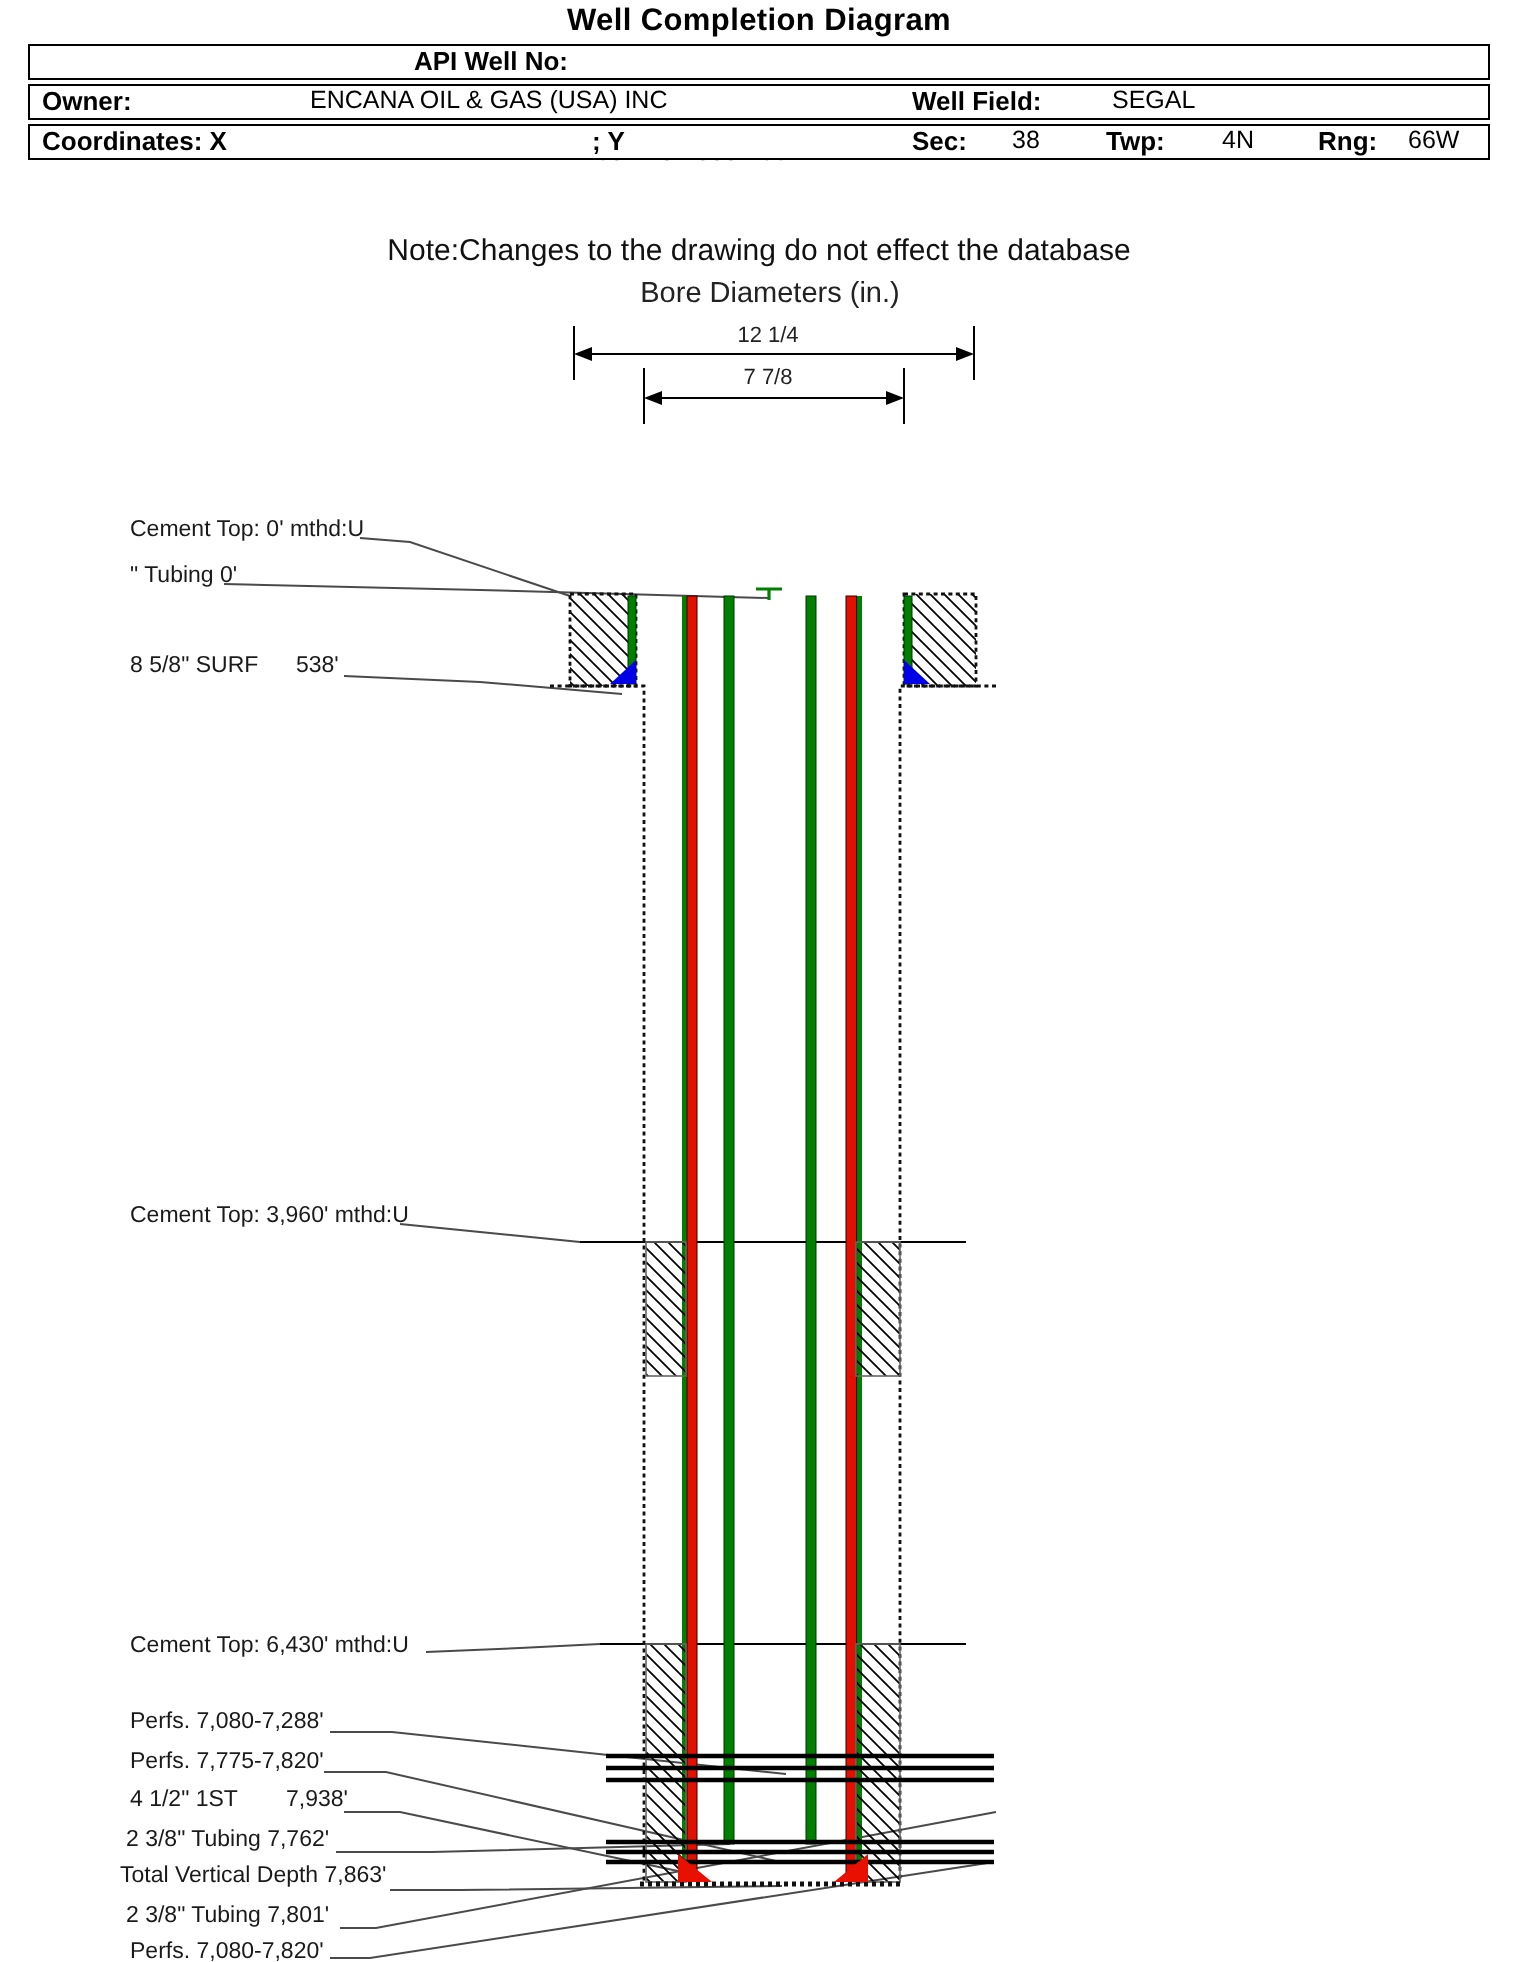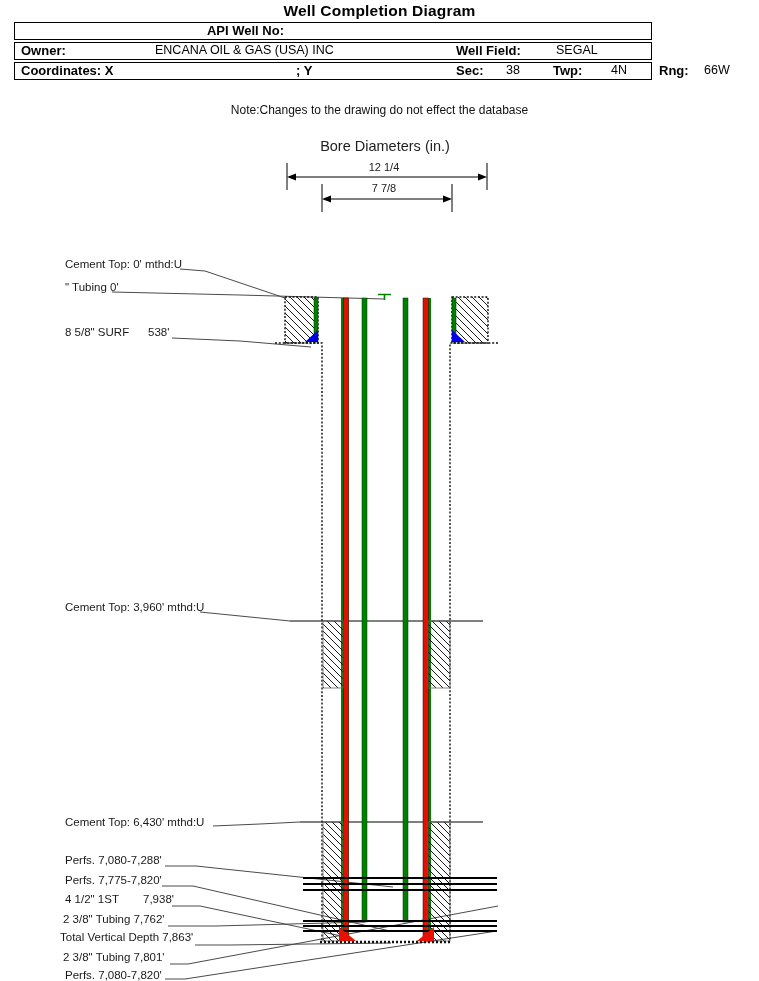--- a/index.html
+++ b/index.html
@@ -4,31 +4,31 @@
 <style>
   html,body{margin:0;padding:0;background:#fff;}
   .sheet{
     position:relative;width:759px;height:981px;background:#fff;overflow:hidden;
     font-family:"Liberation Sans",sans-serif;color:#000;padding-left:34px;
   }
   .page-title{
     position:absolute;top:2px;left:0;width:759px;text-align:center;
     font-size:15.5px;font-weight:bold;letter-spacing:.2px;
   }
-  .hdr-table{position:absolute;left:14px;top:22px;width:638px;text-decoration:underline;}
+  .hdr-table{position:absolute;left:14px;top:22px;width:731px;text-decoration:underline;}
   .hdr-row{
     position:relative;height:18px;margin-bottom:2px;border:1.5px solid #000;
     box-sizing:border-box;background:#fff;
   }
   .hdr-row span{position:absolute;top:0;line-height:15px;white-space:nowrap;}
   .lbl{font-weight:bold;font-size:13px;}
   .val{font-size:12.5px;}
   .note{
-    position:absolute;top:103px;left:0;width:759px;text-align:center;
-    font-size:12px;color:#111;
+    position:absolute;top:117px;left:0;width:759px;text-align:center;
+    font-size:15px;color:#111;
   }
   svg text{font-family:"Liberation Sans",sans-serif;fill:#1a1a1a;}
   svg .ann{font-size:11.5px;}
   svg .dim{font-size:11px;fill:#222;}
   svg .bore-t{font-size:14.5px;fill:#222;}
 </style>
 </head>
 <body>
 
 <div class="sheet">

